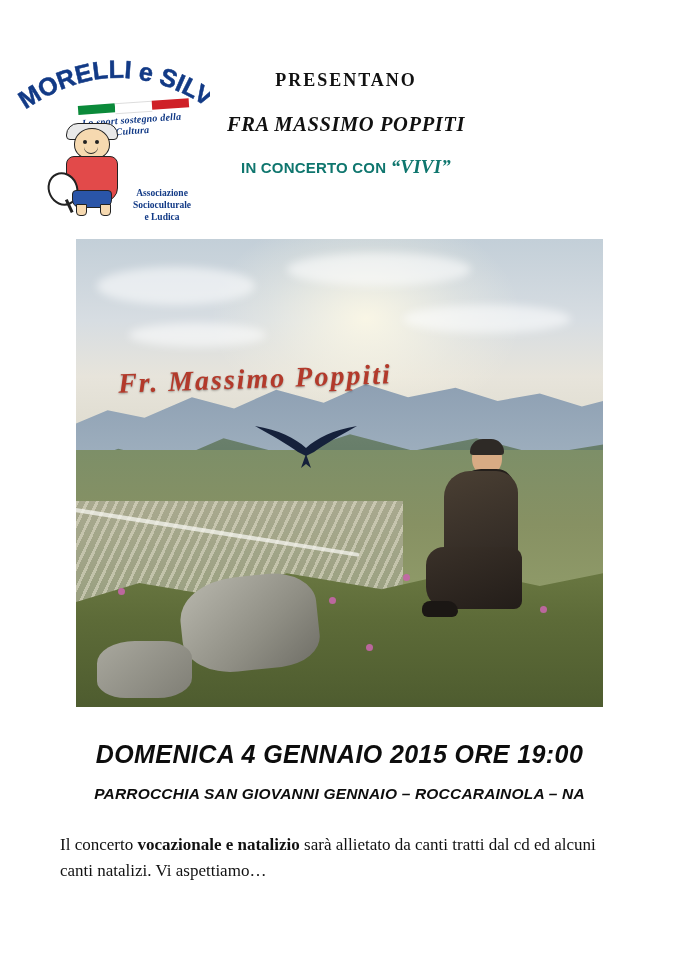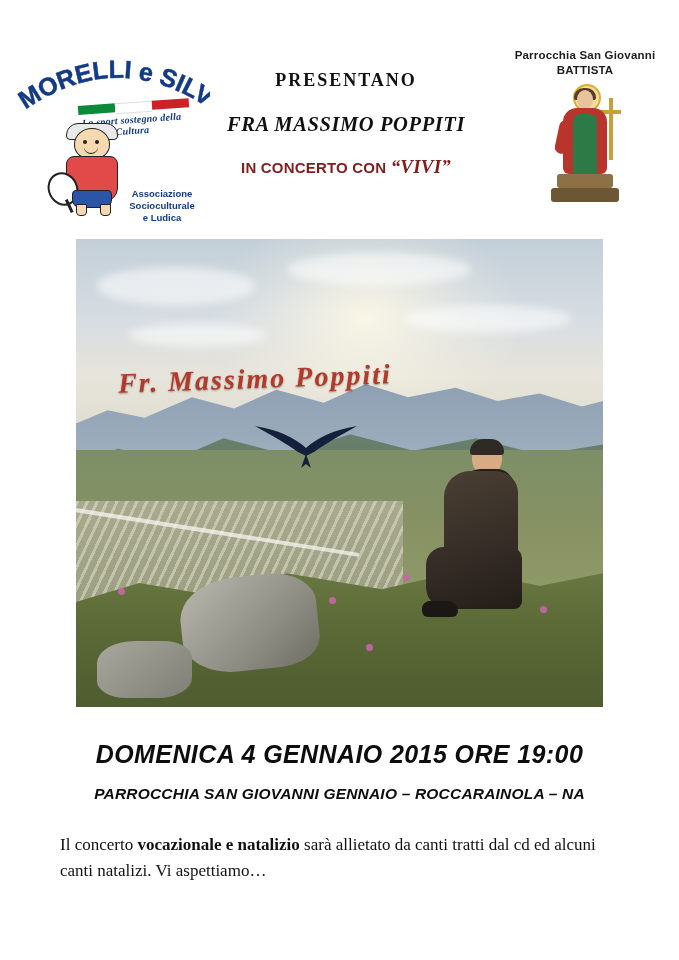--- a/index.html
+++ b/index.html
@@ -152,21 +152,21 @@
     left: 10px; top: 26px;
     width: 3px; height: 14px;
     background: #222;
   }
   .logo-sub {
     position: absolute;
     left: 96px;
     top: 148px;
     width: 104px;
     text-align: center;
-    font-family: Liberation Sans, sans-serif;
+    font-family: Liberation Serif, serif;
     font-size: 9.5px;
     font-weight: bold;
     color: #123a86;
     line-height: 1.25;
   }
 
   
   .center-head {
     position: absolute;
     left: 201px;
@@ -188,21 +188,21 @@
     font-style: italic;
     font-size: 20.5px;
     letter-spacing: 0.6px;
     color: #111;
   }
   .concerto {
     margin-top: 20px;
     font-family: "Liberation Sans", sans-serif;
     font-weight: bold;
     font-size: 15px;
-    color: #7f1d1d;
+    color: #0f766e;
     letter-spacing: 0.2px;
   }
   .concerto .vivi-q {
     font-family: "Liberation Serif", serif;
     font-style: italic;
     font-size: 19px;
   }
 
   
   .parish {
@@ -563,38 +563,20 @@
 
   <div class="center-head">
     <div class="presentano">PRESENTANO</div>
     <div class="artist">FRA MASSIMO POPPITI</div>
     <div class="concerto">
       <span>IN CONCERTO CON</span>
       <span class="vivi-q">“VIVI”</span>
     </div>
   </div>
 
-  <div class="parish">
-    <div class="parish-title">
-      <div>Parrocchia San Giovanni</div>
-      <div>BATTISTA</div>
-    </div>
-    <div class="saint">
-      <div class="halo"></div>
-      <div class="hair"></div>
-      <div class="face"></div>
-      <div class="cross-v"></div>
-      <div class="cross-h"></div>
-      <div class="robe"></div>
-      <div class="tunic"></div>
-      <div class="arm"></div>
-      <div class="base"></div>
-      <div class="base2"></div>
-    </div>
-  </div>
 </div>
 
 <div class="cover">
   <div class="sky"></div>
   <div class="sun-glow"></div>
   <div class="cloud c1"></div>
   <div class="cloud c2"></div>
   <div class="cloud c3"></div>
   <div class="cloud c4"></div>
   <div class="mountains-far"></div>

